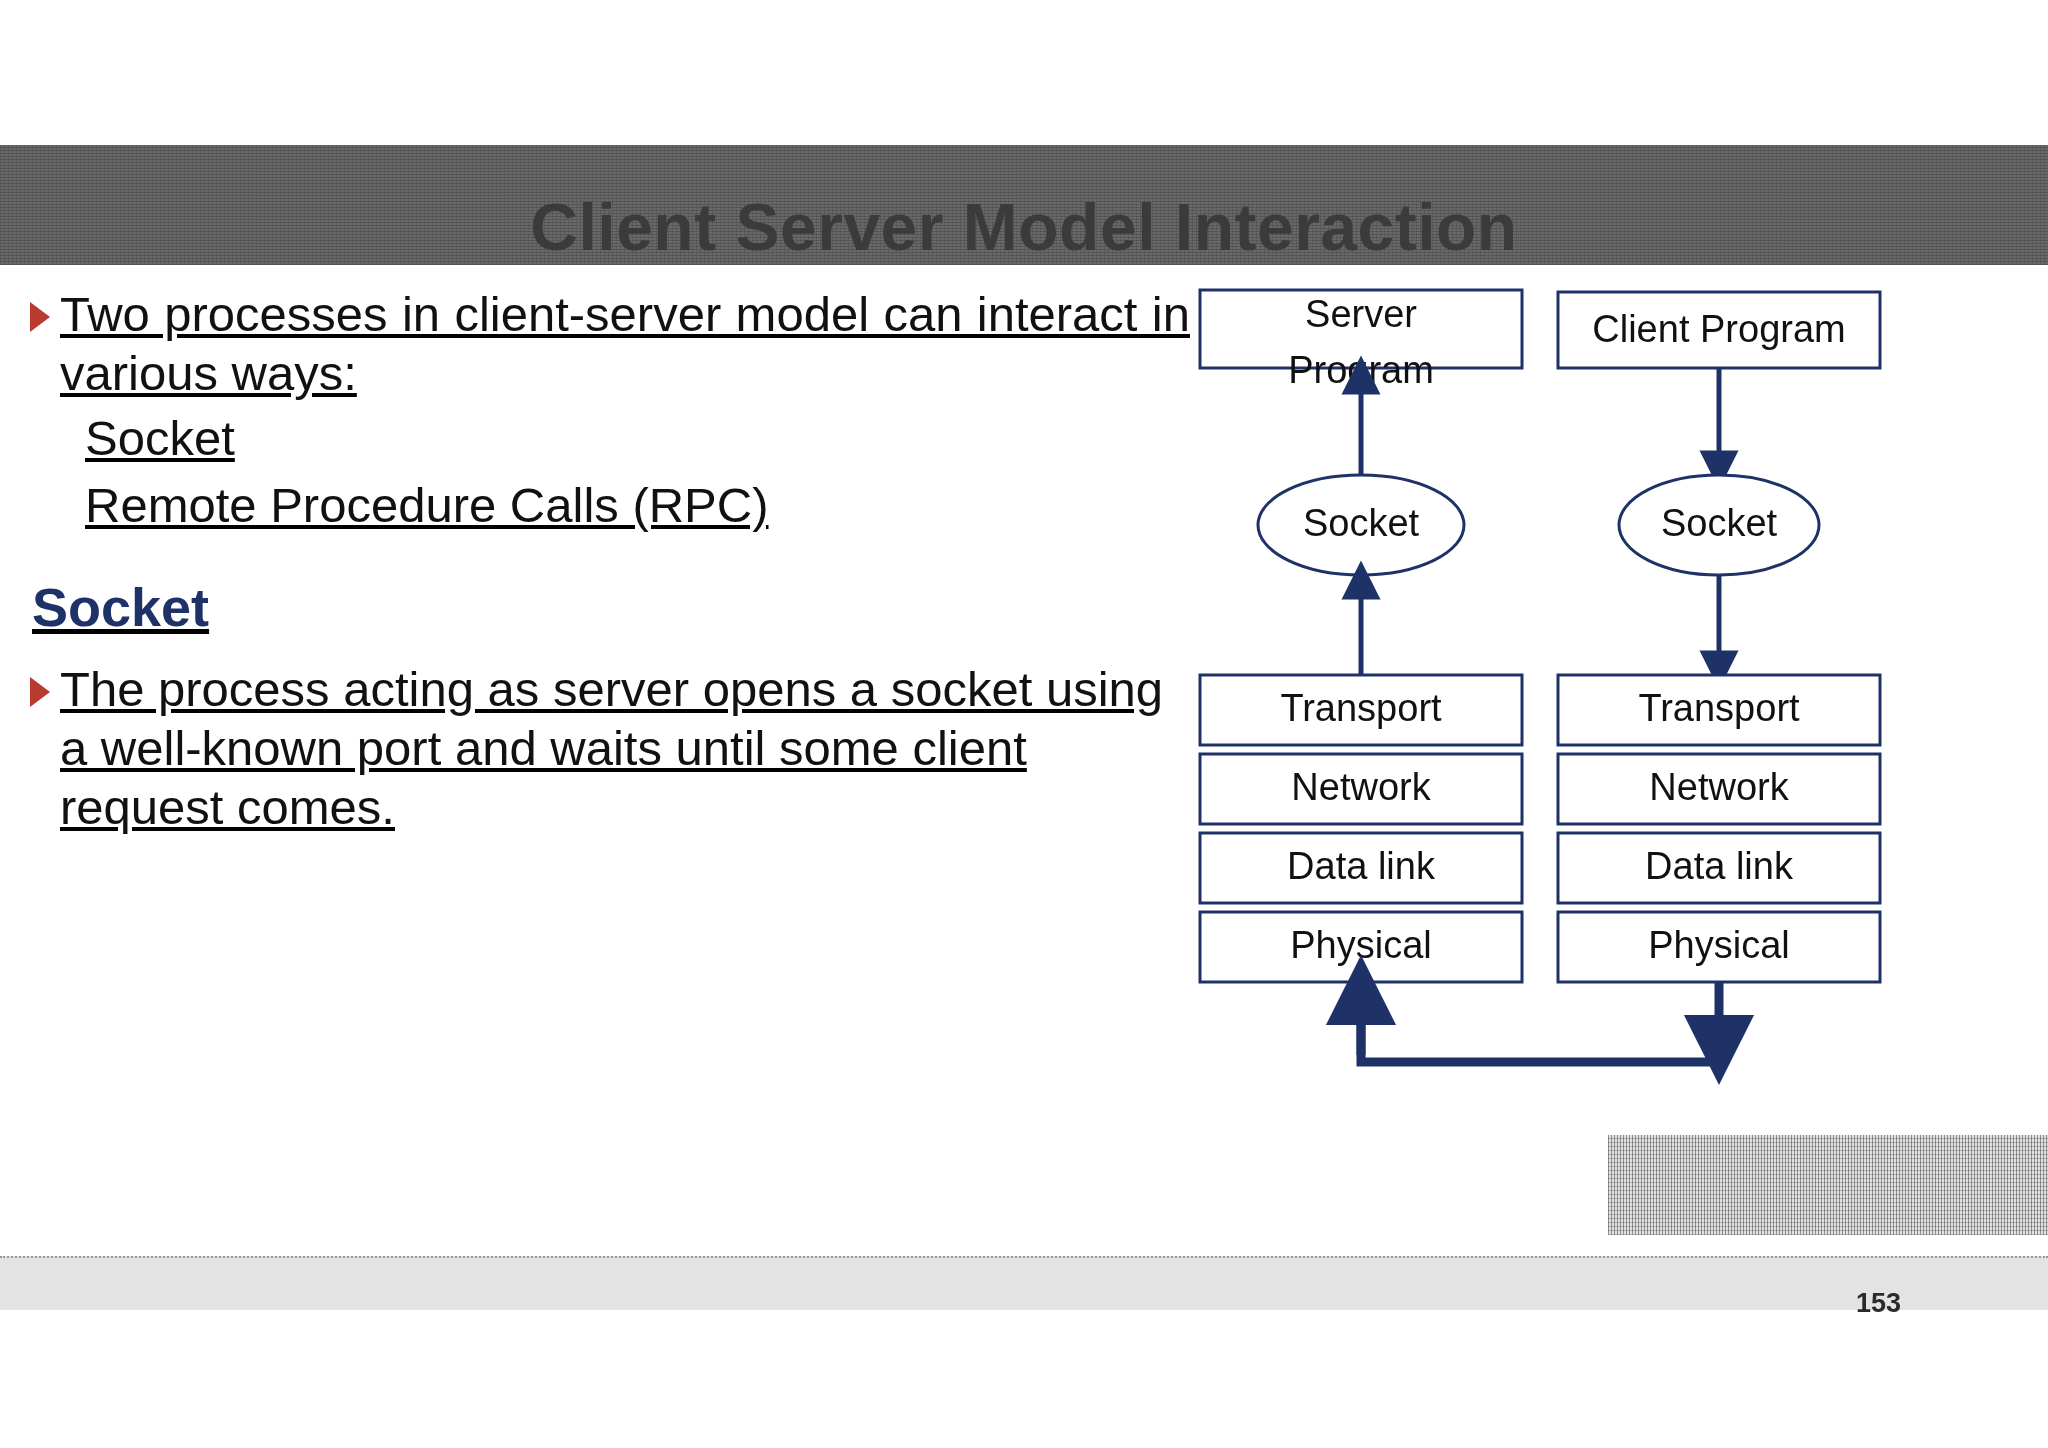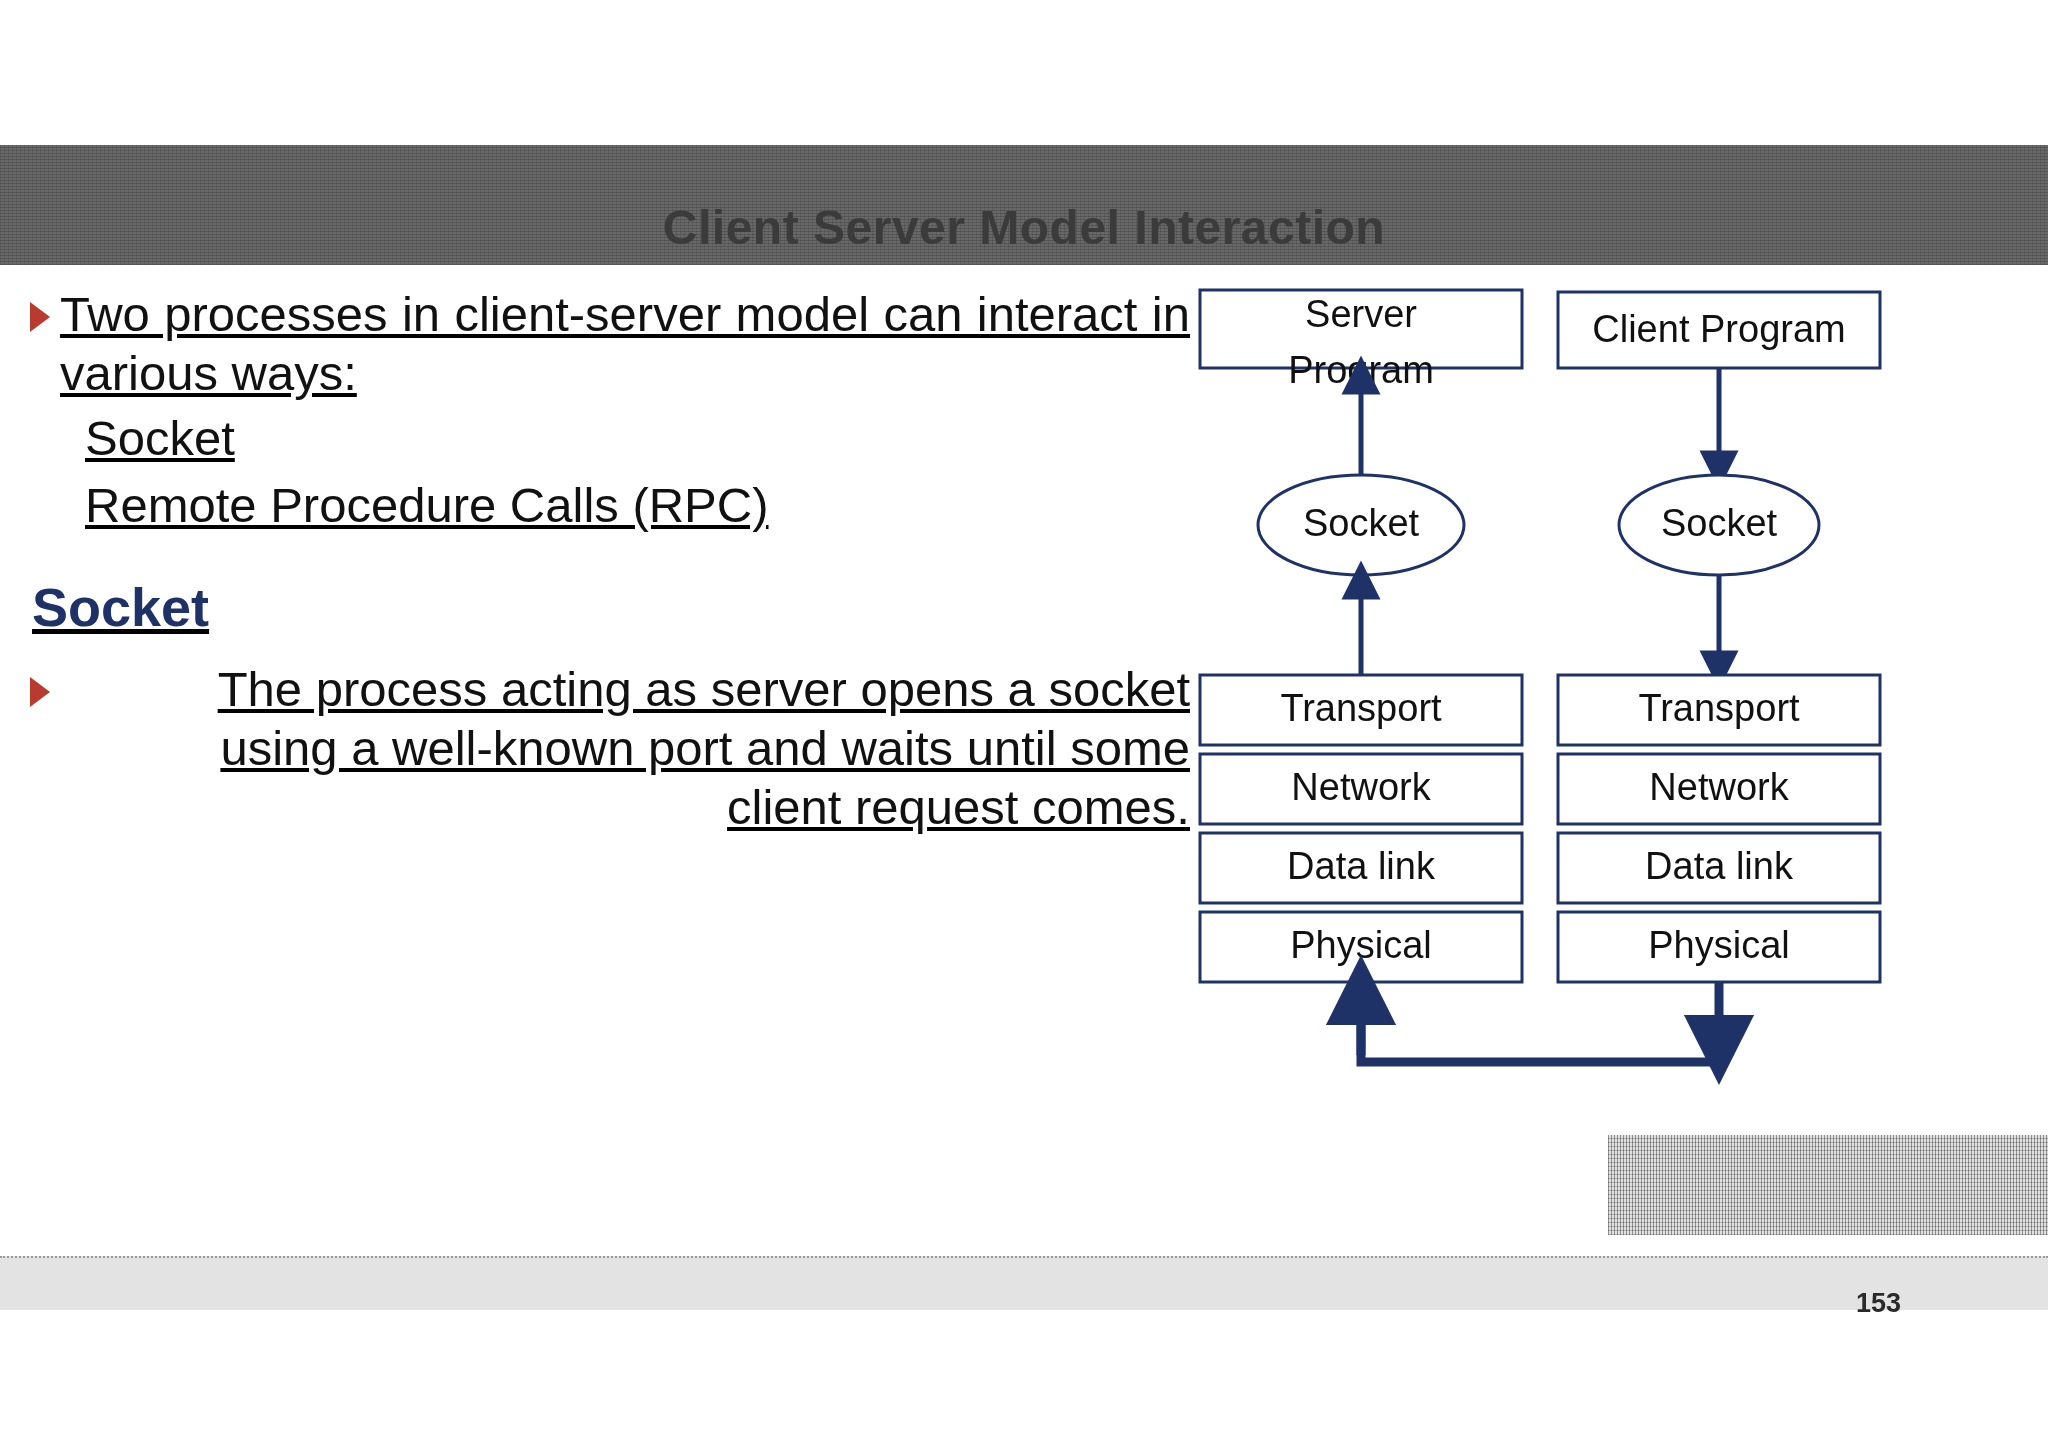--- a/index.html
+++ b/index.html
@@ -34,21 +34,21 @@
     height: 120px;
     background-color: #5c5c5c;
     background-image:
       repeating-linear-gradient(0deg, rgba(0,0,0,0.10) 0px, rgba(0,0,0,0.10) 1px, rgba(255,255,255,0.045) 1px, rgba(255,255,255,0.045) 3px),
       repeating-linear-gradient(90deg, rgba(0,0,0,0.07) 0px, rgba(0,0,0,0.07) 1px, rgba(255,255,255,0.03) 1px, rgba(255,255,255,0.03) 4px);
     display: flex;
     align-items: center;
     justify-content: center;
   }
   #title-text {
-    font-size: 48px;
+    font-size: 66px;
     font-weight: bold;
     color: #3b3b3b;
     letter-spacing: 0.5px;
     white-space: nowrap;
     font-family: "Liberation Sans", sans-serif;
     margin-top: 44px;
   }
 
   
   #body-left {
@@ -74,21 +74,21 @@
     margin-right: 10px;
   }
   .bullet-text {
     flex: 1 1 auto;
     font-size: 49px;
     line-height: 1.20;
     color: #111111;
     text-align: justify;
     text-justify: inter-word;
   }
-  .bullet-text.nojust { text-align: right; margin-left: 37px; }
+  .bullet-text.nojust { text-align: left; }
 
   .sub-item {
     font-size: 49px;
     line-height: 1.22;
     color: #111111;
     margin-left: 55px;
     margin-bottom: 8px;
   }
 
   #socket-heading {

